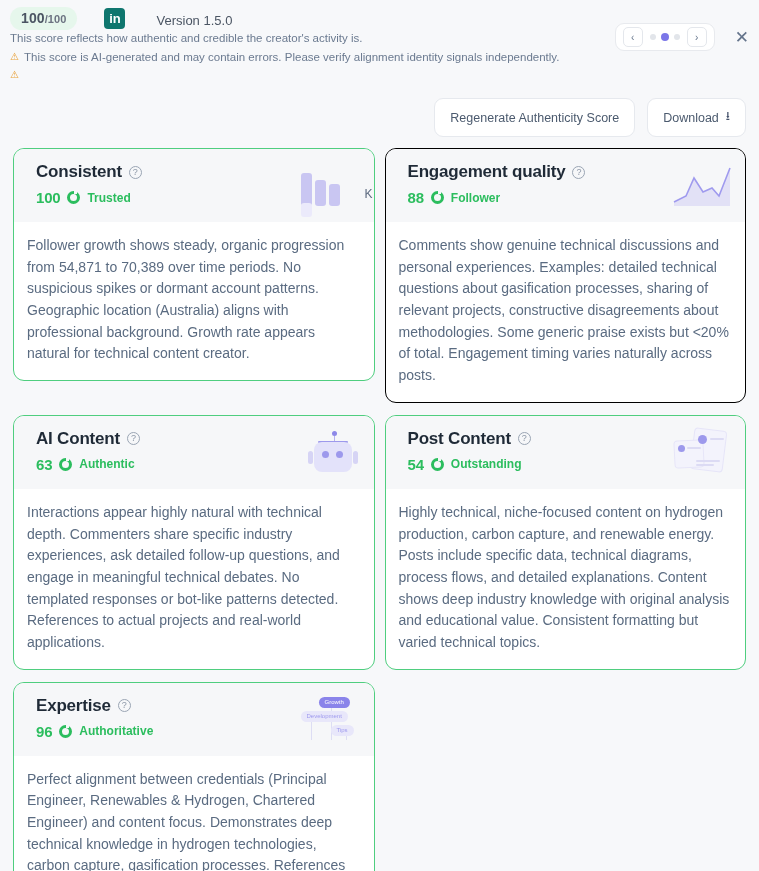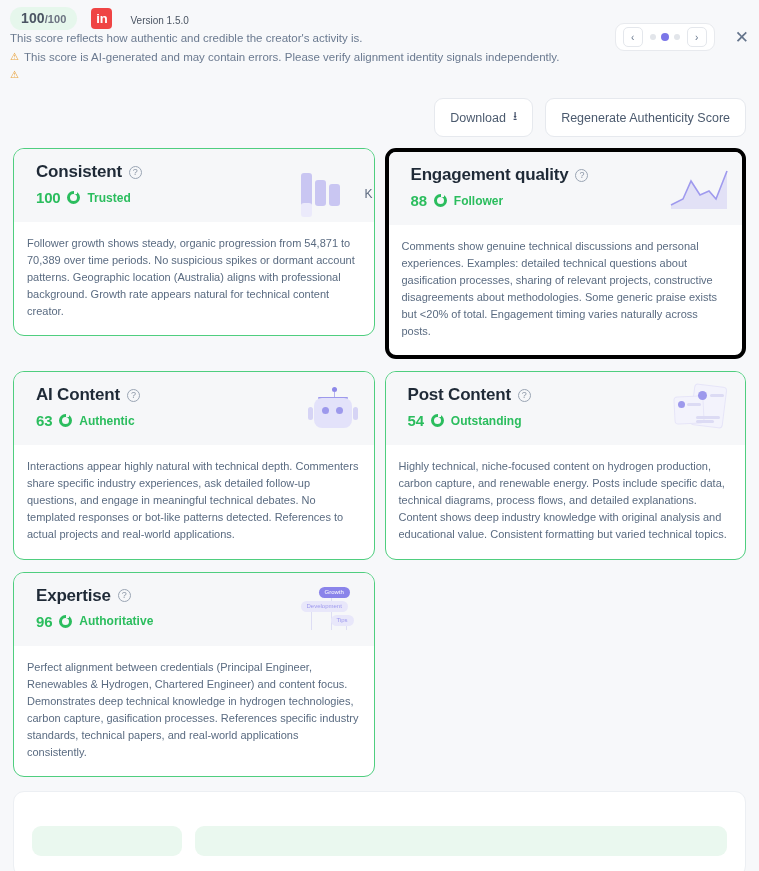--- a/index.html
+++ b/index.html
@@ -16,55 +16,55 @@
 
   
   .header {
     padding: 7px 10px 0 10px;
     position: relative;
     height: 80px;
   }
   .header-top {
     display: flex;
     align-items: center;
-    gap: 14px;
+    gap: 27px;
   }
   .score-pill {
     background: #e6f7ec;
     color: #4b5563;
     border-radius: 999px;
     padding: 3px 11px 4px 11px;
     font-size: 14px;
     font-weight: 700;
     letter-spacing: .1px;
     white-space: nowrap;
   }
   .score-pill .denom {
     font-size: 11px;
     font-weight: 600;
     color: #6b7280;
   }
   .li-icon {
     width: 21px; height: 21px;
-    background: #ef4444;
+    background: #0f766e;
     border-radius: 4px;
     display: flex; align-items: center; justify-content: center;
     color: #fff; font-size: 13px; font-weight: 700;
     font-family: "Liberation Sans", sans-serif;
     line-height: 1;
     padding-bottom: 1px;
   }
   .page-title {
     font-size: 20px;
     font-weight: 700;
     color: #1f2937;
     letter-spacing: -.2px;
   }
   .version {
-    font-size: 10px;
+    font-size: 13px;
     color: #4b5563;
     font-weight: 500;
     margin-left: 4px;
     padding-top: 4px;
   }
   .subtitle {
     font-size: 11.5px;
     color: #6b7a90;
     line-height: 1.45;
   }
@@ -129,21 +129,21 @@
     display: grid;
     grid-template-columns: 1fr 1fr;
     gap: 12px 10px;
     padding: 0 13px;
     margin-top: 11px;
     align-items: start;
   }
   .card {
     background: #fff;
     border-radius: 11px;
-    border: 4px solid #000000;
+    border: 1px solid #000000;
     overflow: hidden;
   }
   .card.accent { border: 1.3px solid #4fce7f; }
   .card-head {
     background: #f6f7f9;
     padding: 13px 13px 12px 22px;
     display: flex; align-items: flex-start; justify-content: space-between;
     position: relative;
     min-height: 72px;
   }
@@ -179,21 +179,21 @@
     content: ""; position: absolute;
     top: -3.6px; left: 4px;
     width: 3px; height: 3.6px;
     background: #f6f7f9;
   }
   .score-label {
     font-size: 12px; font-weight: 700; color: #2bbd5e;
   }
   .card-body {
     padding: 13px 13px 15px 13px;
-    font-size: 11px;
+    font-size: 14px;
     line-height: 1.55;
     color: #5a6b81;
   }
 
   
   .card-icon { width: 60px; height: 48px; position: relative; flex: none; }
 
   
   .bars { display: flex; align-items: flex-end; gap: 3px; height: 44px; position: relative; }
   .bar { width: 11px; border-radius: 3px; background: #c9c6f2; }
@@ -338,25 +338,25 @@
         <span class="dot"></span>
       </div>
       <div class="pager-btn">›</div>
     </div>
     <div class="close-btn">✕</div>
   </div>
 </div>
 
 <div class="action-bar">
   <button class="action-btn">
+    <span>Regenerate Authenticity Score</span>
+  </button>
+  <button class="action-btn">
     <span>Download</span>
     <span class="dl-icon">⭳</span>
-  </button>
-  <button class="action-btn">
-    <span>Regenerate Authenticity Score</span>
   </button>
 </div>
 
 <div class="grid">
 
   <div class="card accent">
     <div class="card-head">
       <div>
         <div class="card-title-row">
           <span class="card-title">Consistent</span>

